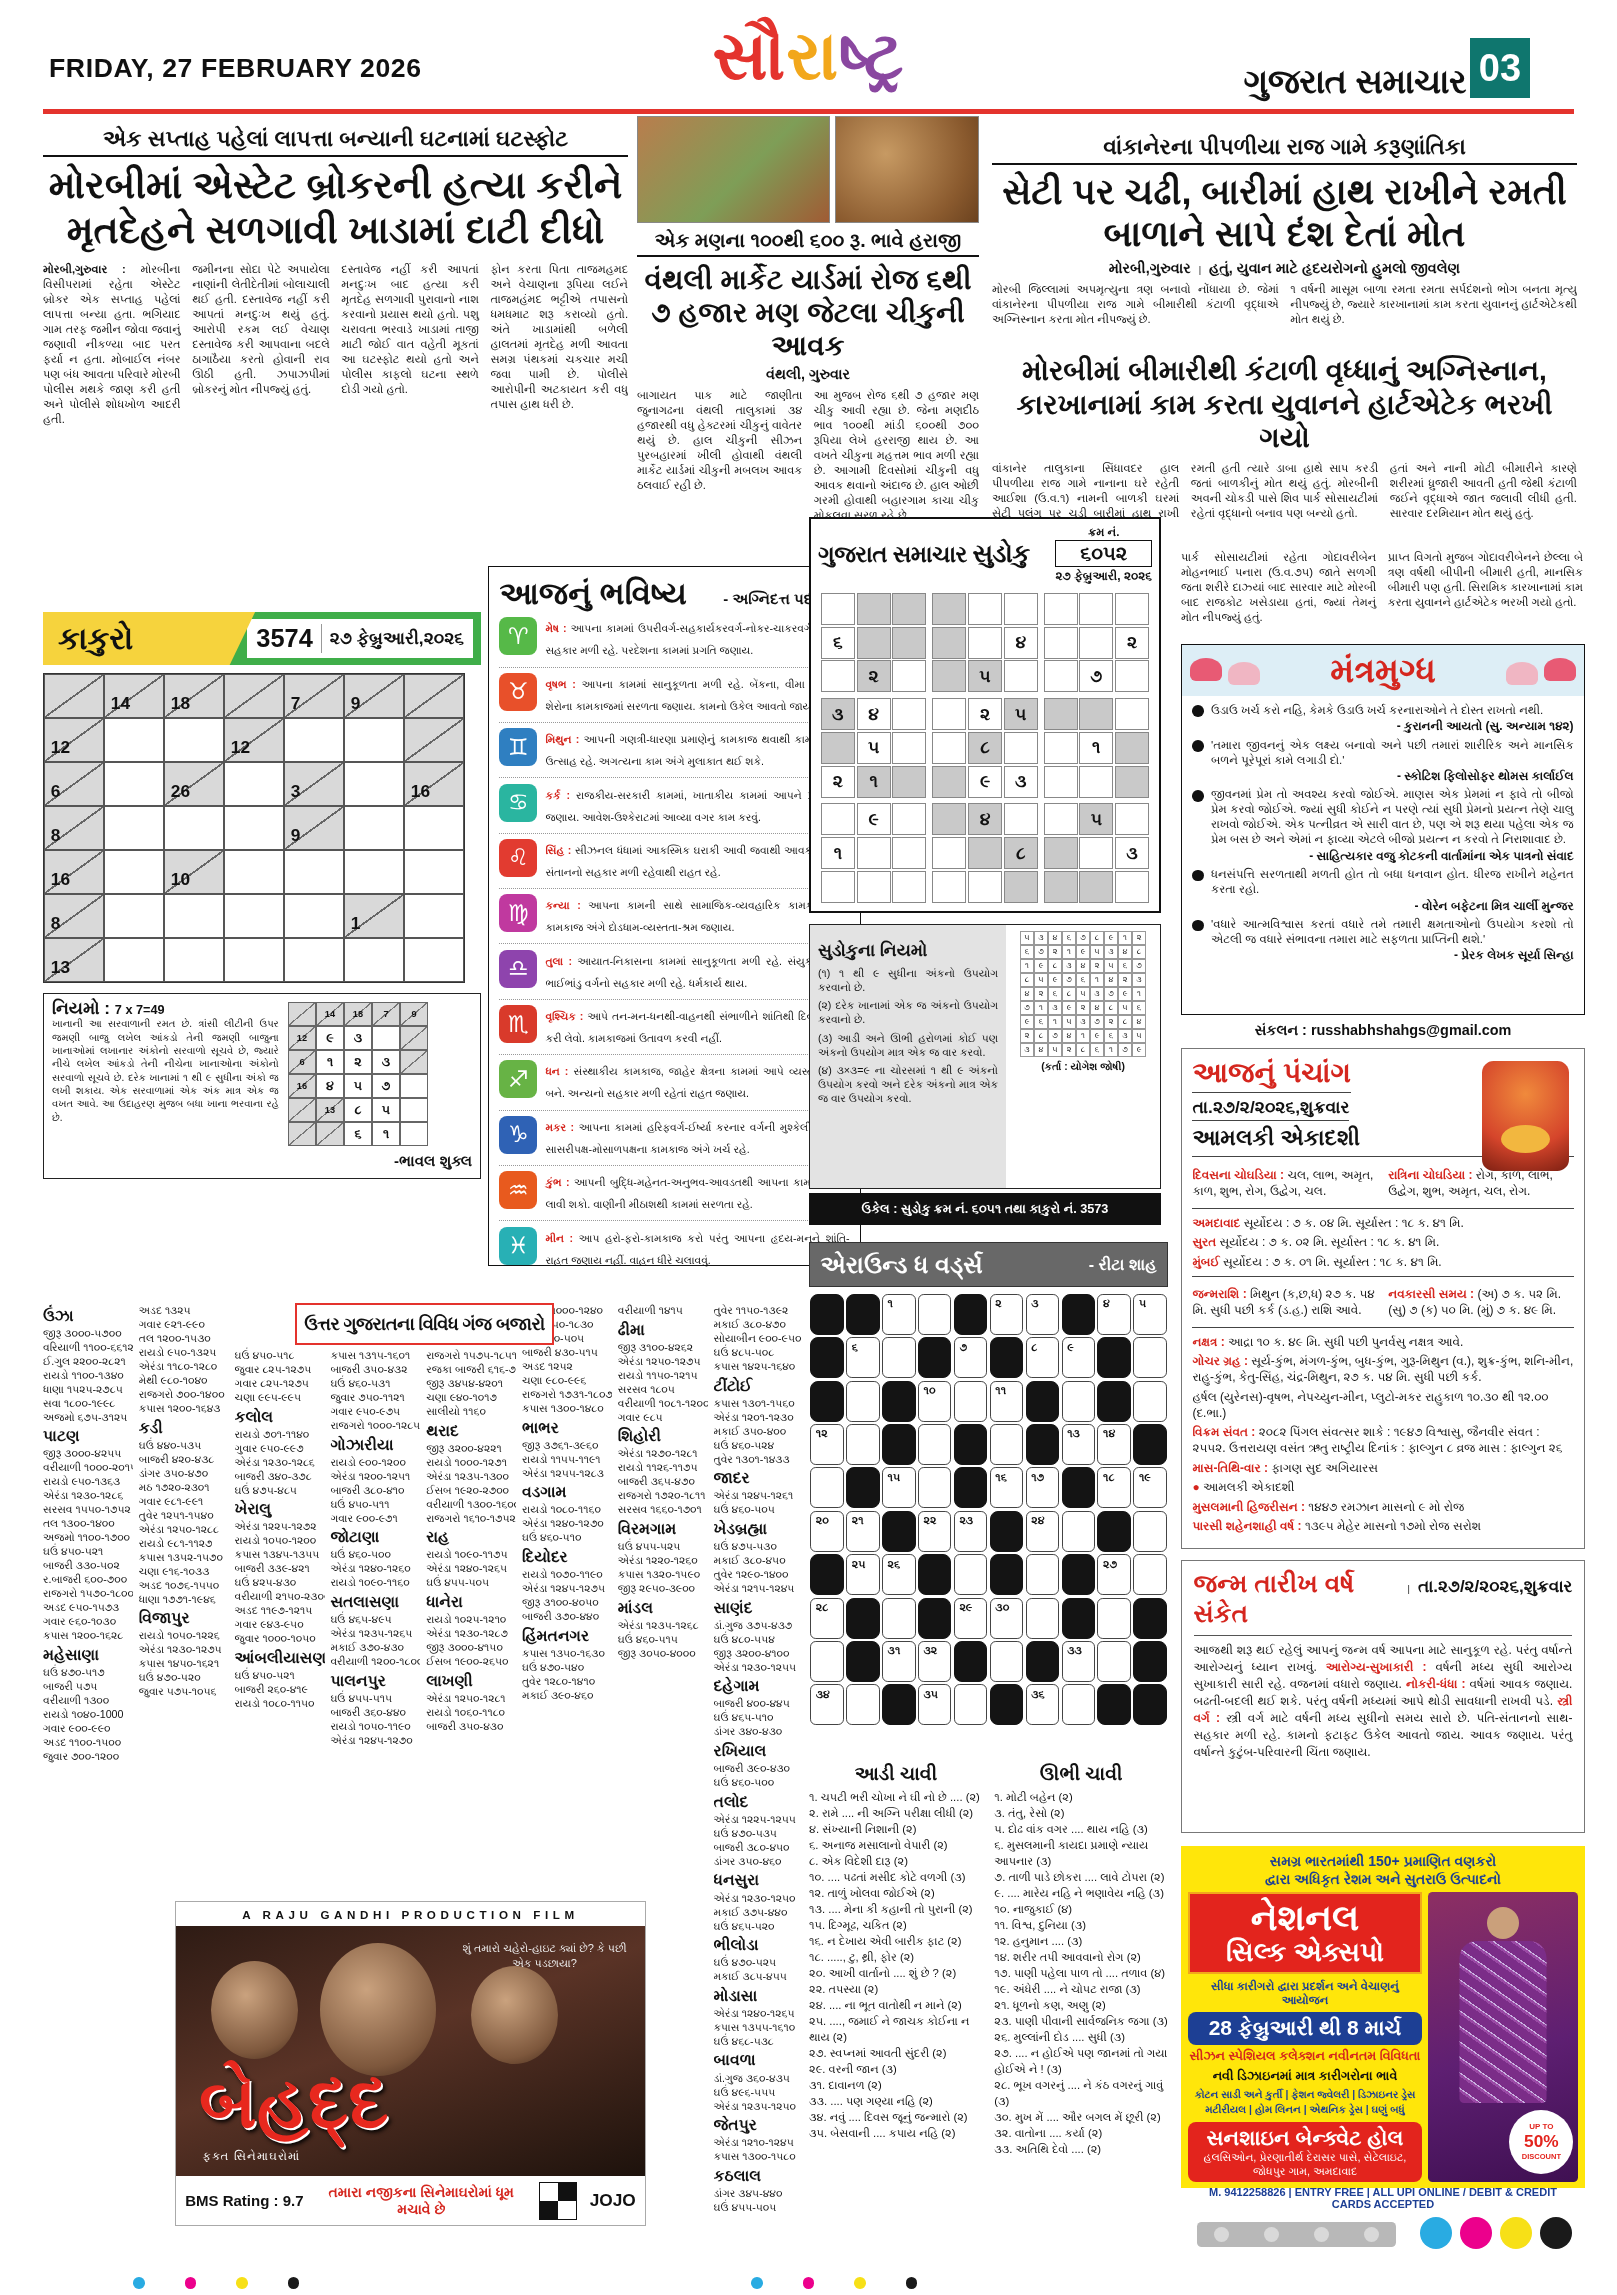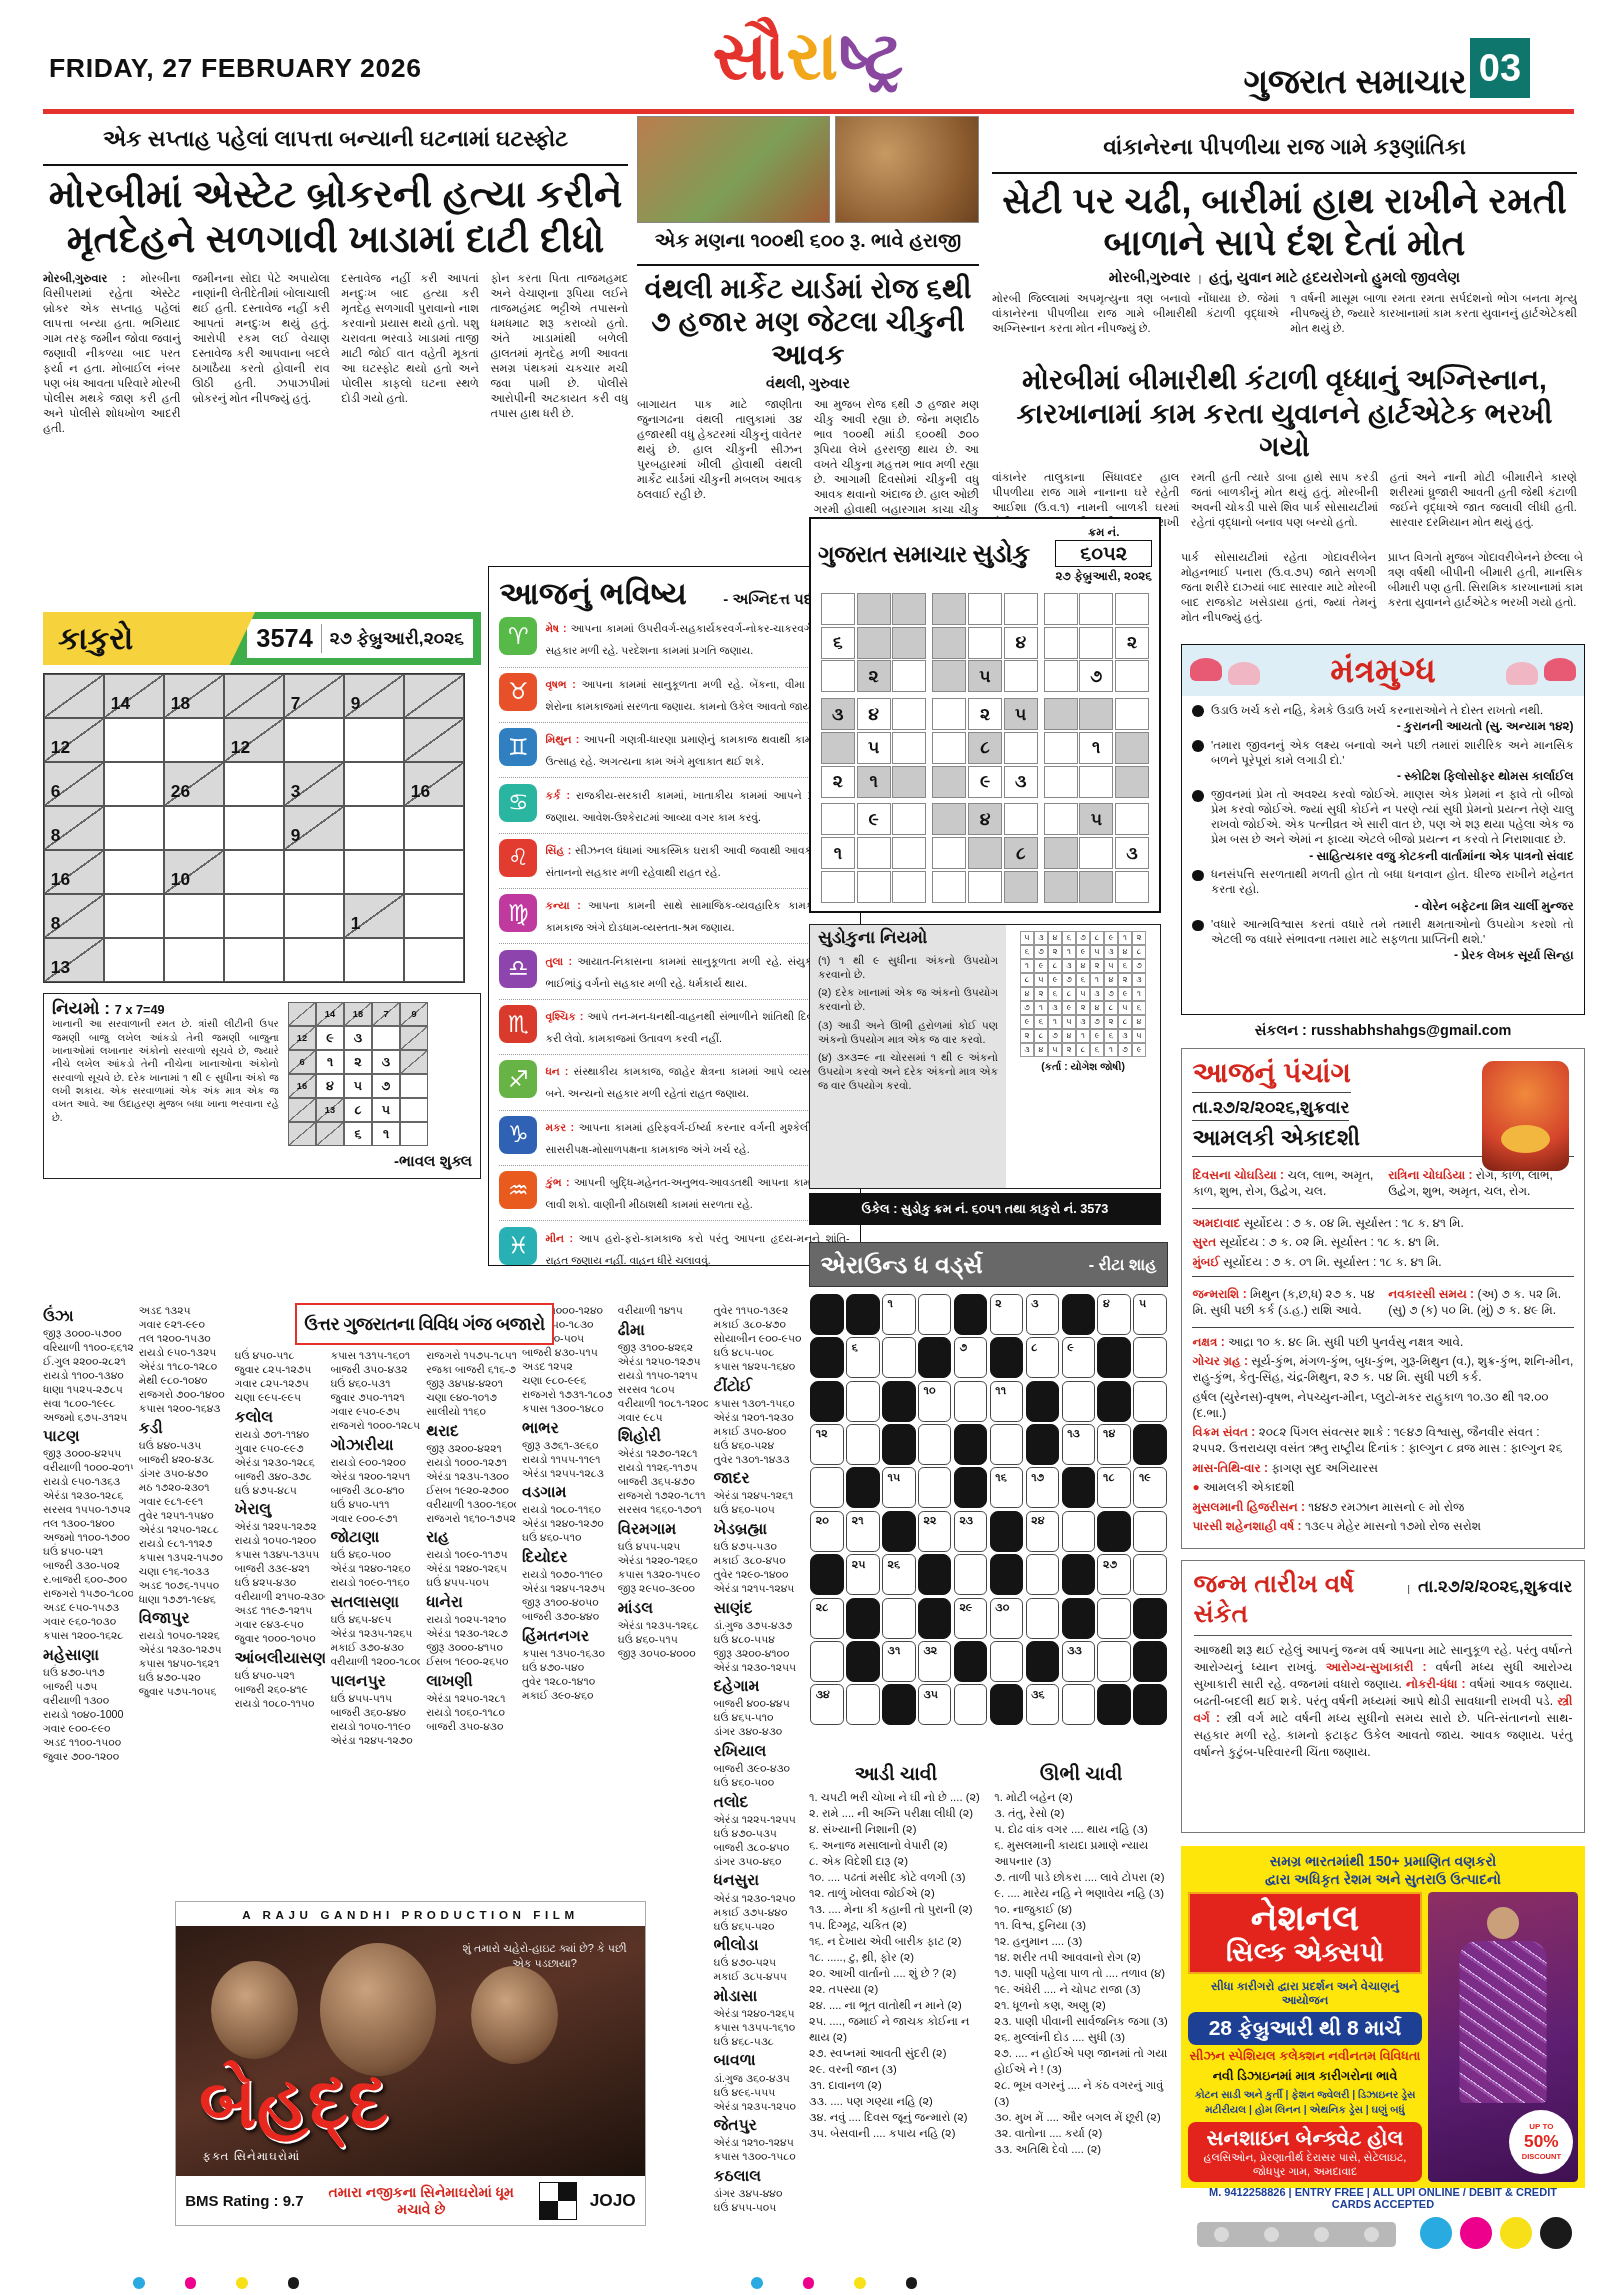--- a/index.html
+++ b/index.html
@@ -9,21 +9,21 @@
 .bold{font-weight:bold;}
 .center{text-align:center;}
 
 .hdr-date{left:49px;top:53px;font-size:26.6px;font-weight:bold;letter-spacing:0.6px;}
 .masthead{left:0;top:16px;width:1617px;text-align:center;font-size:68px;font-weight:bold;letter-spacing:1.2px;}
 .brand{right:151px;top:62px;font-size:34px;font-weight:900;letter-spacing:-0.6px;position:absolute;}
 .pageno{right:87px;top:38px;width:60px;height:60px;background:#0f766e;color:#fff;
  font-size:38px;font-weight:bold;display:flex;align-items:center;justify-content:center;position:absolute;}
 .redrule{left:43px;top:109px;width:1531px;height:5.2px;background:#e4332d;}
 
-.kicker{font-size:22px;font-weight:bold;text-align:center;border-bottom:2.9px solid #111;padding-bottom:12px;margin-bottom:5.8px;}
+.kicker{font-size:22px;font-weight:bold;text-align:center;border-bottom:2.9px solid #111;padding-bottom:3px;margin-bottom:5.8px;}
 .hl{font-weight:bold;text-align:center;line-height:1.18;}
 .dateline{font-weight:bold;font-size:14.4px;}
 .cols{display:flex;gap:11.6px;}
 .cols .col{flex:1;font-size:11.3px;line-height:15px;text-align:justify;}
 .art-left{left:43px;top:126px;width:585px;}
 .art-left .hl{font-size:38px;}
 .art-mid{left:637px;top:116px;width:342px;}
 .art-mid .hl{font-size:28px;}
 .art-right{left:992px;top:134px;width:585px;}
 .art-right .hl{font-size:36px;}
@@ -75,21 +75,21 @@
 .sud-serial{border:1.7px solid #111;font-size:19.6px;font-weight:900;padding:1.2px 8px;margin:1.2px 0;}
 .sud-date{font-size:12px;font-weight:bold;}
 .sud-grid{padding:3.5px 5.8px 7px;}
 .sud-row{display:flex;justify-content:center;}
 .sud-cell{width:34px;height:32px;border:1.2px solid #888;box-sizing:border-box;margin:0.9px;background:#fff;
  display:flex;align-items:center;justify-content:center;font-size:17.3px;font-weight:bold;}
 .sud-cell.gray{background:#c9c9c9;}
 .sp-v{width:4px;}
 .sp-h{height:4px;}
 .sudr{left:809px;top:924px;width:352px;height:265px;border:1.7px solid #222;box-sizing:border-box;display:flex;}
-.sudr-left{width:56%;background:#e3e3e3;padding:2px 8px;box-sizing:border-box;}
+.sudr-left{width:56%;background:#e3e3e3;padding:15px 8px;box-sizing:border-box;}
 .sudr-title{font-size:17.3px;font-weight:900;margin-bottom:4.6px;}
 .sudr-item{font-size:10.7px;line-height:14px;text-align:justify;margin-bottom:4.6px;}
 .sudr-right{flex:1;padding:5.8px;box-sizing:border-box;text-align:center;}
 .msol-row{display:flex;justify-content:center;}
 .msol-c{width:14px;height:14px;border:0.6px solid #999;box-sizing:border-box;font-size:8px;
  display:flex;align-items:center;justify-content:center;}
 .karta{font-size:10.4px;font-weight:bold;margin-top:4.6px;}
 .sud-bar{left:809px;top:1193px;width:352px;height:32px;background:#111;color:#fff;display:flex;align-items:center;
  justify-content:center;font-size:12.7px;font-weight:bold;box-sizing:border-box;}
 

